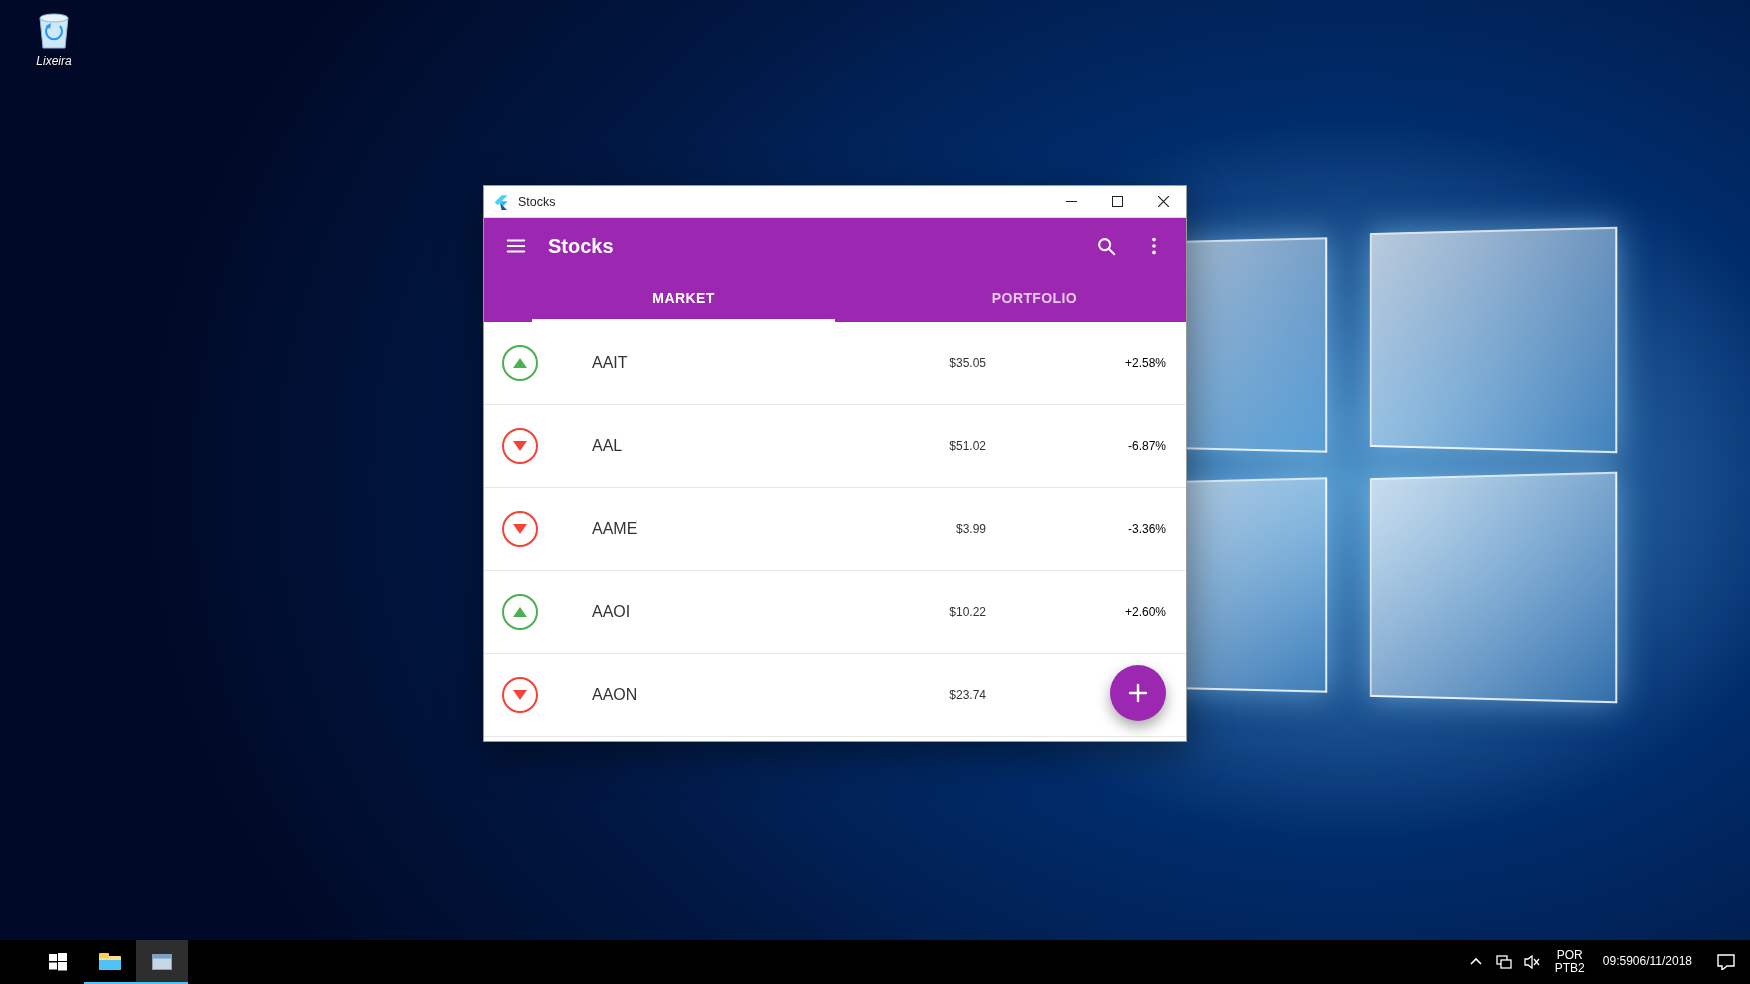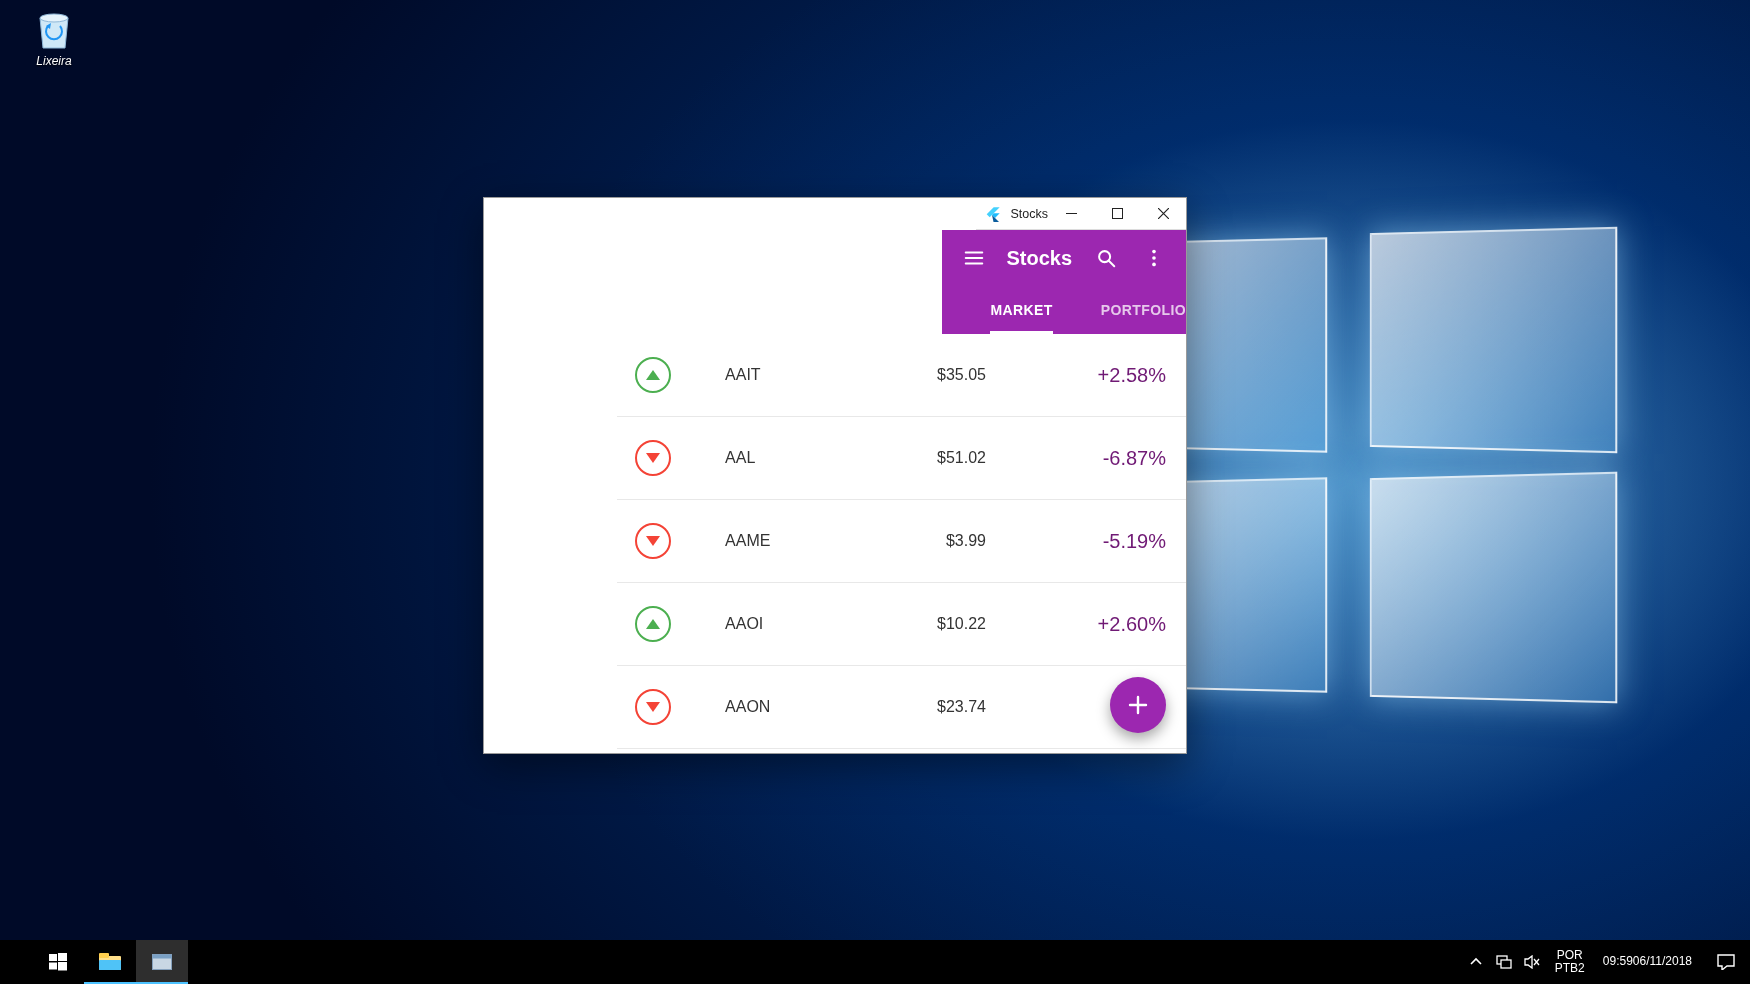--- a/index.html
+++ b/index.html
@@ -100,29 +100,28 @@
     padding: 0 8px;
     cursor: pointer;
   }
   .taskbar .notif {
     width: 48px; display:flex; align-items:center; justify-content:center; cursor:pointer;
   }
 
   
   .window {
     position: absolute;
-    left: 483px; top: 197px;
+    left: 483px; top: 185px;
     width: 704px; height: 557px;
     background: #fff;
     border: 1px solid #9a9a9a;
     box-shadow: 0 12px 40px rgba(0,0,0,0.45);
     display: flex;
     flex-direction: column;
     overflow: hidden;
-    align-items: flex-end;
   }
   .titlebar {
     height: 32px;
     display: flex;
     align-items: center;
     background: #fff;
     border-bottom: 1px solid #dcdcdc;
     user-select: none;
   }
   .titlebar .app-icon {
@@ -214,22 +213,22 @@
   .row .trend.up   { border-color: #4caf50; }
   .row .trend.down { border-color: #f44336; }
   .row .trend .tri {
     width: 0; height: 0;
     border-left: 7px solid transparent;
     border-right: 7px solid transparent;
   }
   .row .trend.up .tri   { border-bottom: 10px solid #4caf50; }
   .row .trend.down .tri { border-top: 10px solid #f44336; }
   .row .sym   { flex: 0 0 180px; font-size: 16px; color: #333; }
-  .row .price { flex: 1; text-align: right; font-size: 16px; color: #333; }
-  .row .chg   { flex: 0 0 150px; text-align: right; font-size: 20px; color: #701a75; padding-right: 2px;}
+  .row .price { flex: 1; text-align: right; font-size: 12px; color: #333; }
+  .row .chg   { flex: 0 0 150px; text-align: right; font-size: 12px; color: #000000; padding-right: 2px;}
 
   
   .fab {
     position: absolute;
     right: 20px; bottom: 20px;
     width: 56px; height: 56px;
     border-radius: 50%;
     background: #9c27b0;
     color: #fff;
     display:flex; align-items:center; justify-content:center;
@@ -352,21 +351,21 @@
         <div class="price">$51.02</div>
         <div class="chg">-6.87%</div>
       </div>
 
       <div class="row">
         <div class="trend down">
             <div class="tri"></div>
           </div>
         <div class="sym">AAME</div>
         <div class="price">$3.99</div>
-        <div class="chg">-5.19%</div>
+        <div class="chg">-3.36%</div>
       </div>
 
       <div class="row">
         <div class="trend up">
             <div class="tri"></div>
           </div>
         <div class="sym">AAOI</div>
         <div class="price">$10.22</div>
         <div class="chg">+2.60%</div>
       </div>

